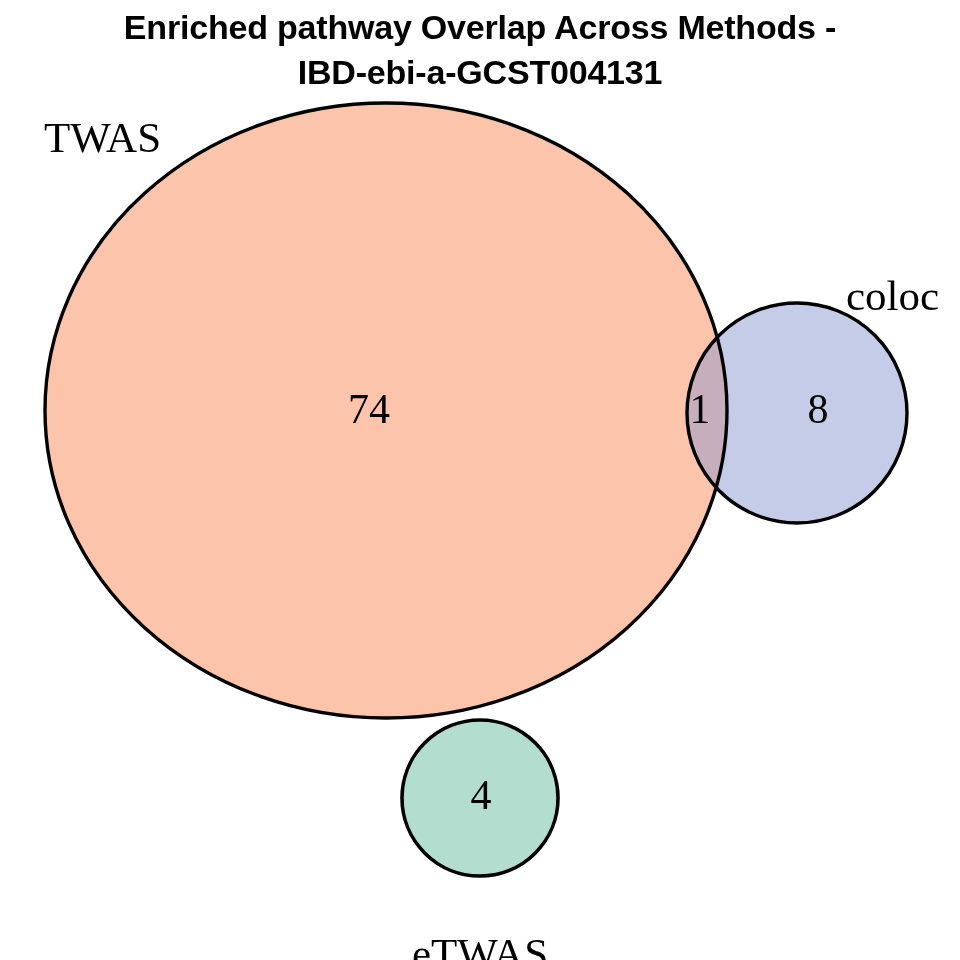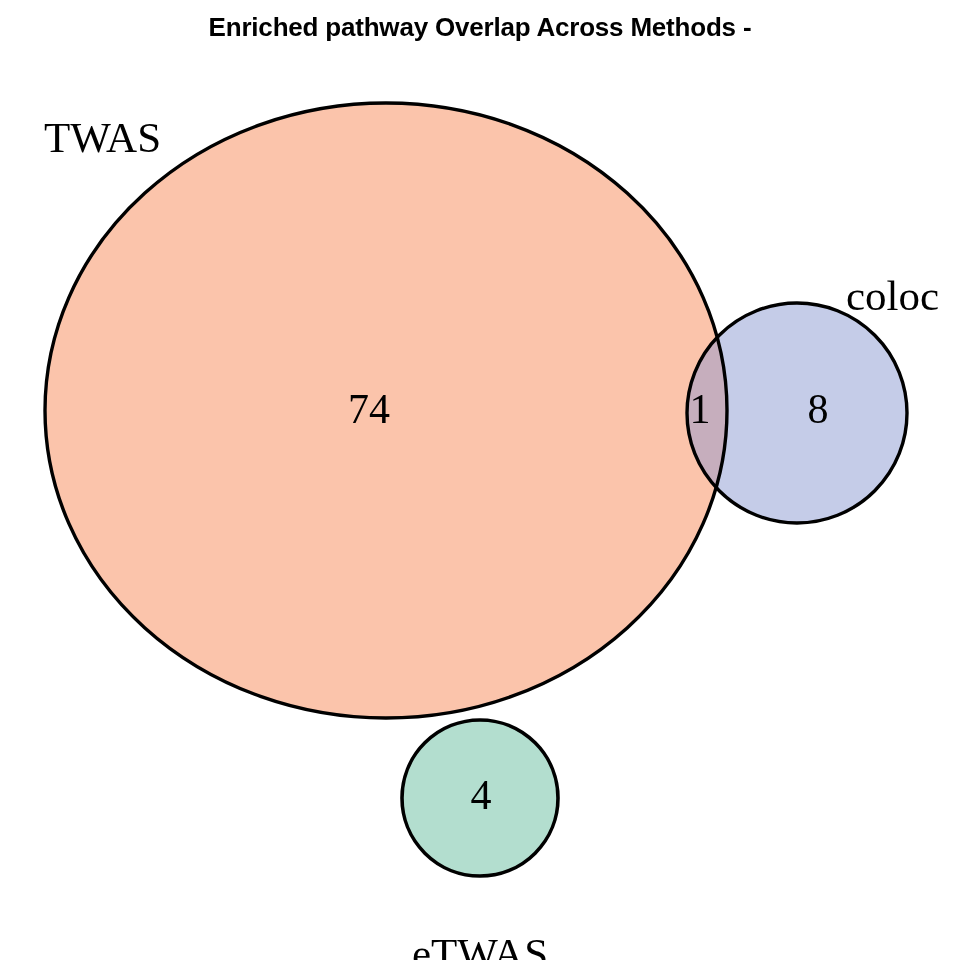--- a/index.html
+++ b/index.html
@@ -21,21 +21,21 @@
     background: #ffffff;
   }
   .title-block {
     position: absolute;
     top: 0;
     left: 0;
     width: 960px;
     text-align: center;
     font-family: "Liberation Sans", "DejaVu Sans", sans-serif;
     font-weight: bold;
-    font-size: 26px;
+    font-size: 34px;
     line-height: 45px;
     color: #000000;
     letter-spacing: -0.2px;
     padding-top: 5px;
     box-sizing: border-box;
   }
   .title-line { display: block; white-space: nowrap; }
   .venn-svg {
     position: absolute;
     top: 0;
@@ -57,20 +57,21 @@
     dominant-baseline: middle;
   }
 </style>
 </head>
 <body>
 
 <div id="venn-root">
 
   <div class="title-block">
     <span class="title-line">Enriched pathway Overlap Across Methods -</span>
+    <span class="title-line">IBD-ebi-a-GCST004131</span>
   </div>
 
   <svg class="venn-svg" viewBox="0 0 960 960" xmlns="http://www.w3.org/2000/svg">
 
     <defs>
 
       <clipPath id="clip-coloc">
         <circle cx="797" cy="413" r="110"></circle>
       </clipPath>
     </defs>

